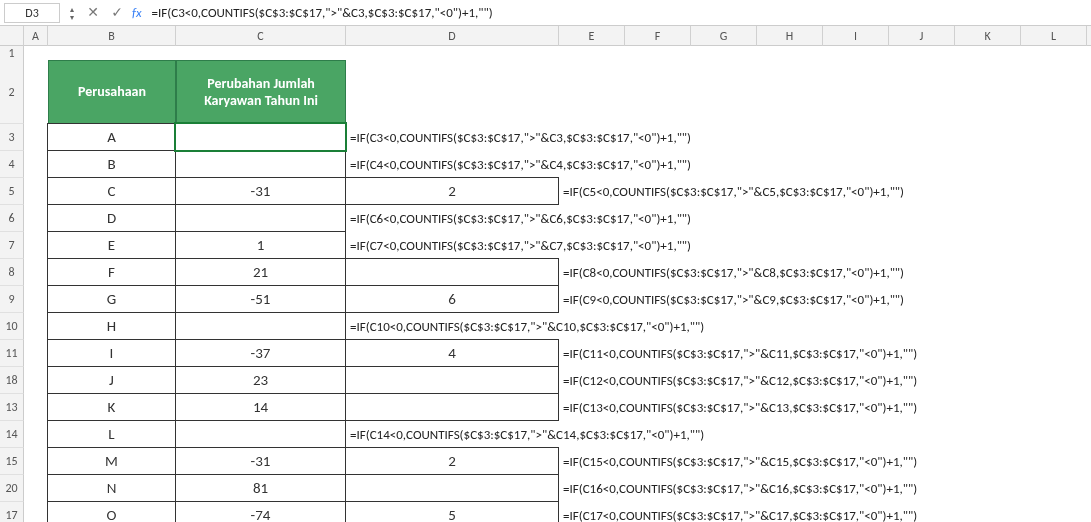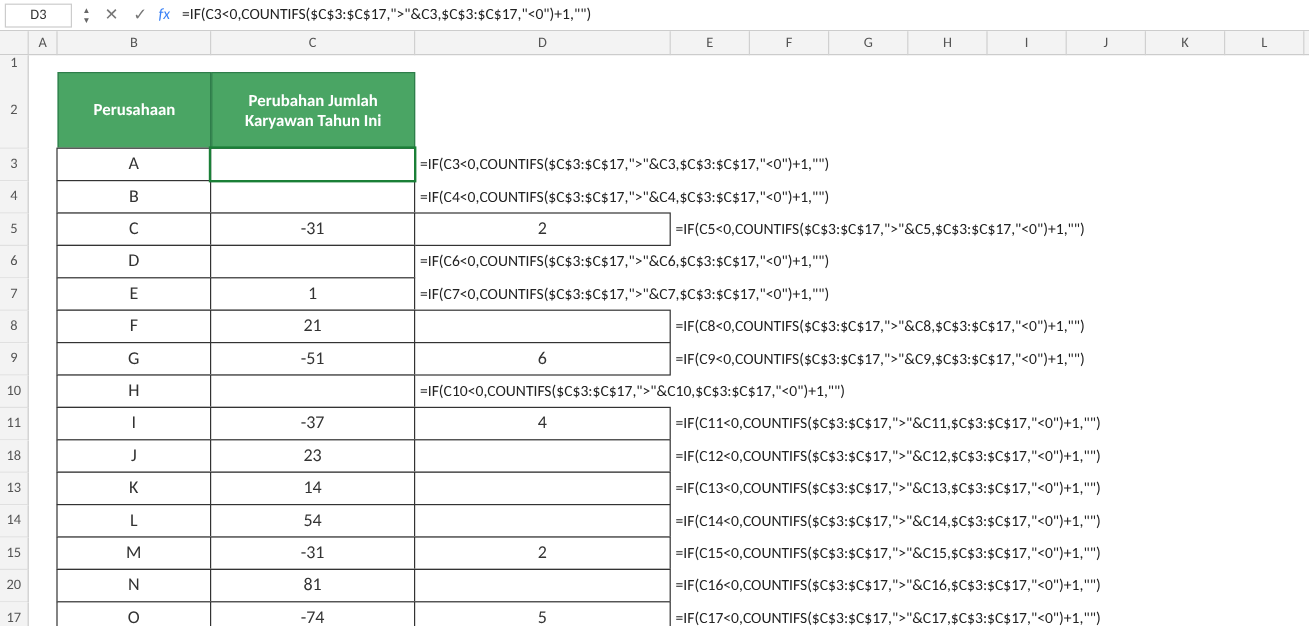--- a/index.html
+++ b/index.html
@@ -271,21 +271,20 @@
         <div class="cell-empty"></div>
         <div class="data-cell">K</div>
         <div class="data-cell">14</div>
         <div class="data-cell"></div>
         <div class="formula-text">=IF(C13&lt;0,COUNTIFS($C$3:$C$17,"&gt;"&amp;C13,$C$3:$C$17,"&lt;0")+1,"")</div>
       </div>
       <div class="row data-row">
         <div class="row-h">14</div>
         <div class="cell-empty"></div>
         <div class="data-cell">L</div>
-        <div class="data-cell">54</div>
         <div class="data-cell"></div>
         <div class="formula-text">=IF(C14&lt;0,COUNTIFS($C$3:$C$17,"&gt;"&amp;C14,$C$3:$C$17,"&lt;0")+1,"")</div>
       </div>
       <div class="row data-row">
         <div class="row-h">15</div>
         <div class="cell-empty"></div>
         <div class="data-cell">M</div>
         <div class="data-cell">-31</div>
         <div class="data-cell">2</div>
         <div class="formula-text">=IF(C15&lt;0,COUNTIFS($C$3:$C$17,"&gt;"&amp;C15,$C$3:$C$17,"&lt;0")+1,"")</div>

